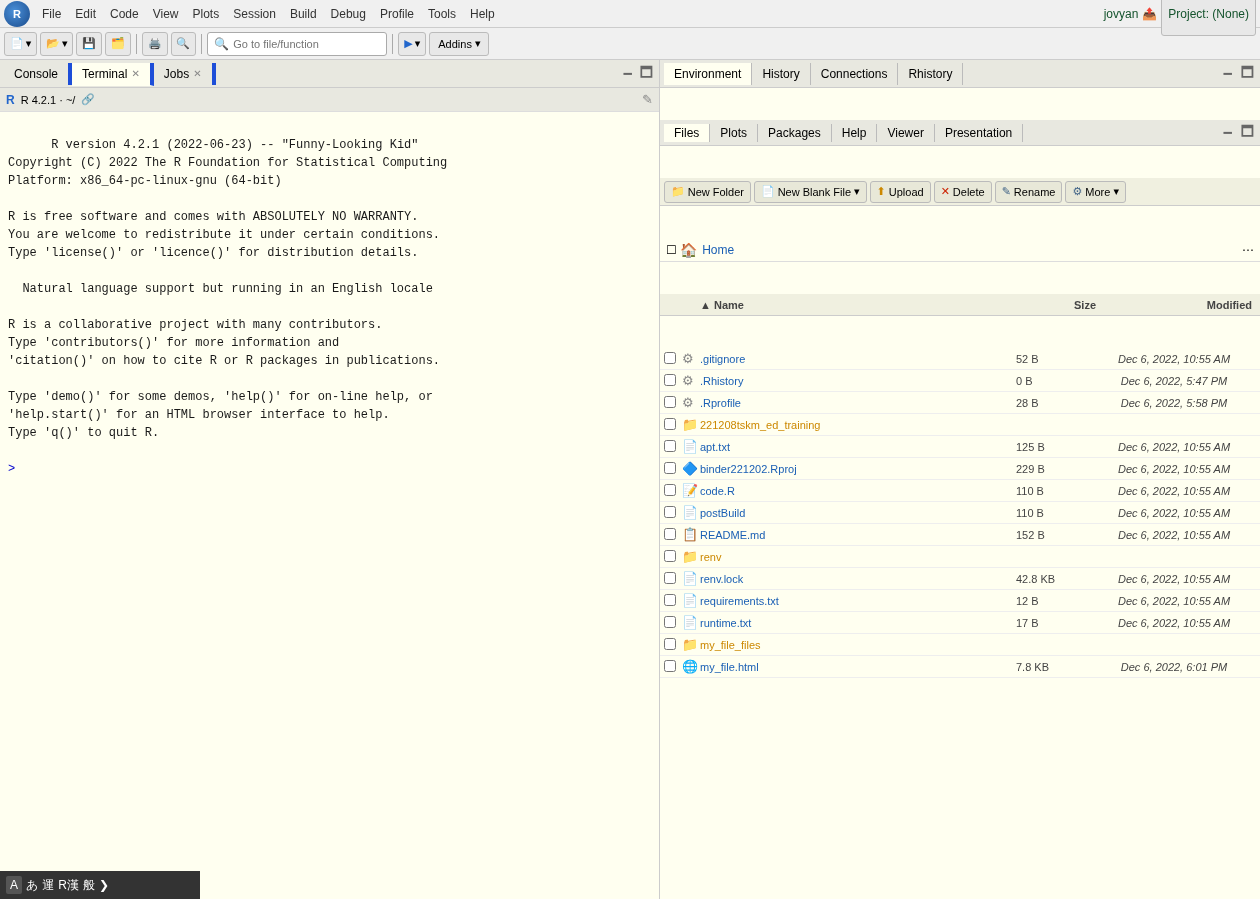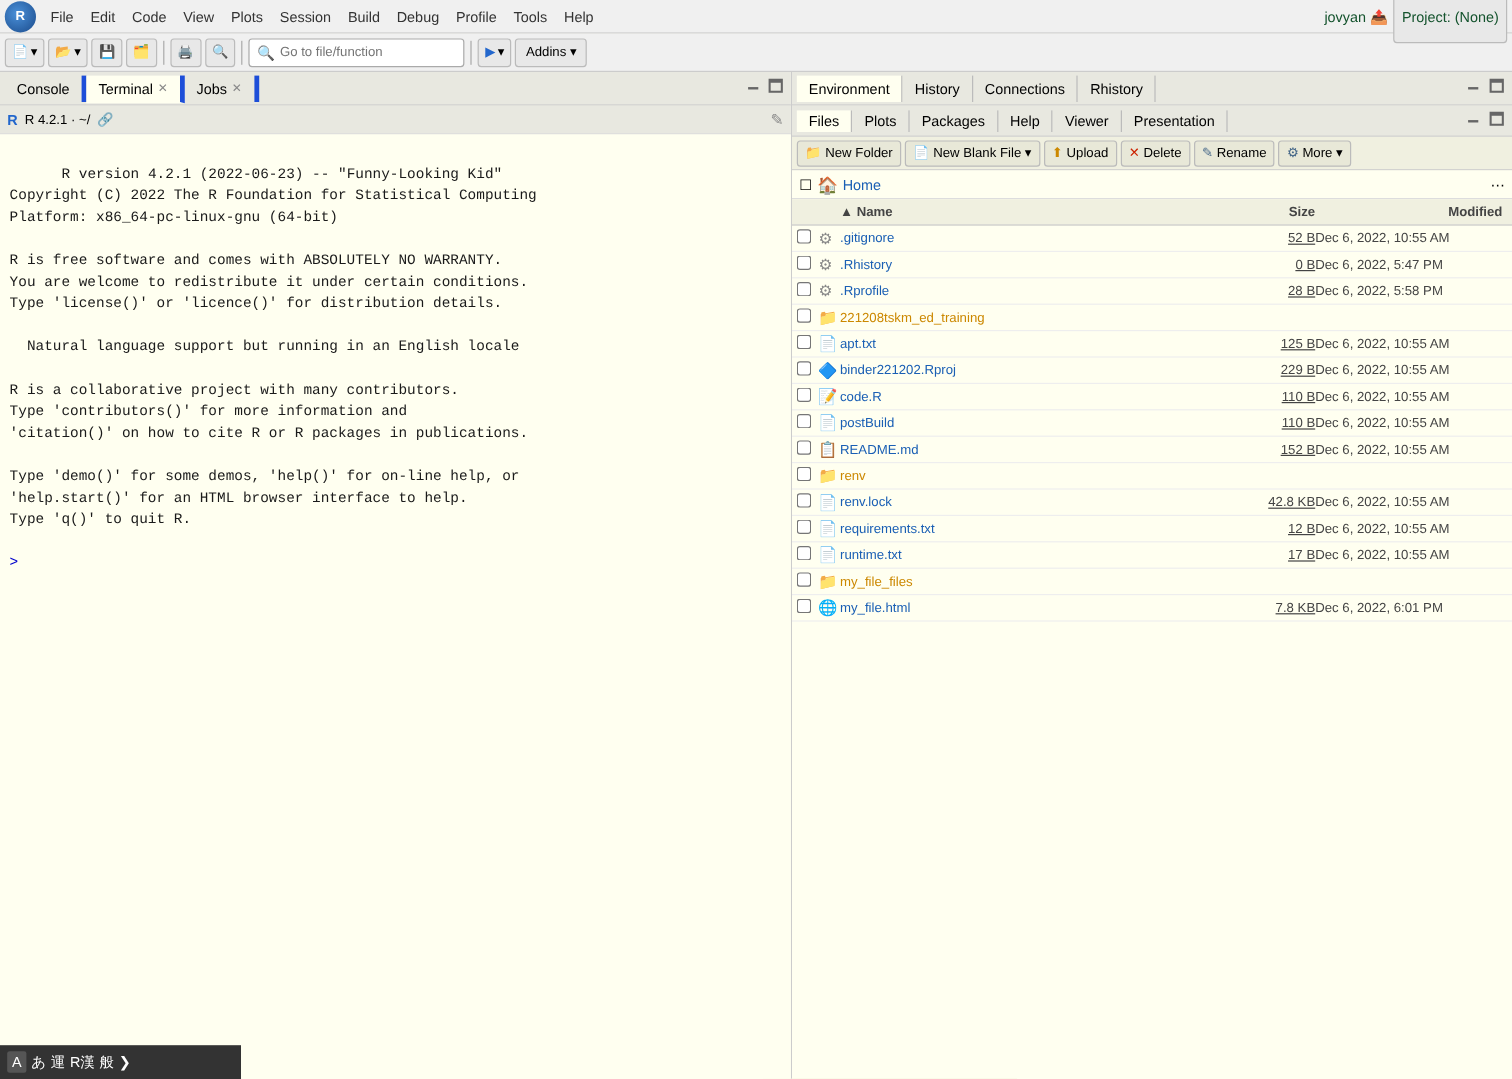--- a/index.html
+++ b/index.html
@@ -68,21 +68,21 @@
       height: 24px; padding: 0 6px; gap: 6px; font-size: 11px;
     }
     .console-content {
       flex: 1; padding: 6px 8px; font-family: 'Courier New', monospace; font-size: 12px;
       color: #1a1a1a; background: #fffff0; overflow-y: auto; white-space: pre-wrap; line-height: 1.5;
     }
     .console-prompt { color: #0000cc; }
 
     
     .right-panel {
-      flex: 1; display: flex; flex-direction: column; background: #fffff0;
+      flex: 1; display: flex; flex-direction: column; background: #fffff0; gap: 32px;
     }
     .right-tabs {
       display: flex; align-items: center; background: #e8e8e0; border-bottom: 1px solid #ccc;
       height: 28px; padding: 0 4px;
     }
     .right-tab {
       padding: 4px 10px; cursor: pointer; font-size: 12px; border-right: 1px solid #bbb;
     }
     .right-tab.active { background: #fffff0; }
     .right-tab-actions { margin-left: auto; display: flex; gap: 4px; align-items: center; }
@@ -120,22 +120,22 @@
     }
     .files-list { overflow-y: auto; flex: 1; }
     .file-row {
       display: flex; align-items: center; height: 22px; padding: 0 4px;
       border-bottom: 1px solid #eee; font-size: 11px; cursor: pointer;
     }
     .file-checkbox { width: 18px; flex-shrink: 0; }
     .file-icon { width: 18px; flex-shrink: 0; font-size: 13px; }
     .file-name { flex: 1; color: #1a5fb4; text-decoration: none; }
     .file-name.folder { color: #cc8800; }
-    .file-size { width: 80px; text-align: right; color: #444; flex-shrink: 0; text-decoration: underline; }
-    .file-modified { width: 160px; text-align: left; color: #444; flex-shrink: 0; padding-right: 4px; }
+    .file-size { width: 80px; color: #444; flex-shrink: 0; }
+    .file-modified { width: 160px; text-align: center; color: #444; flex-shrink: 0; padding-right: 4px; font-style: italic; }
 
     .col-name { flex: 1; }
     .col-size { width: 80px; text-align: right; }
     .col-modified { width: 160px; text-align: right; }
 
     
     ::-webkit-scrollbar { width: 8px; height: 8px; }
     ::-webkit-scrollbar-track { background: #f0f0e0; }
     ::-webkit-scrollbar-thumb { background: #bbb; border-radius: 4px; }
 

